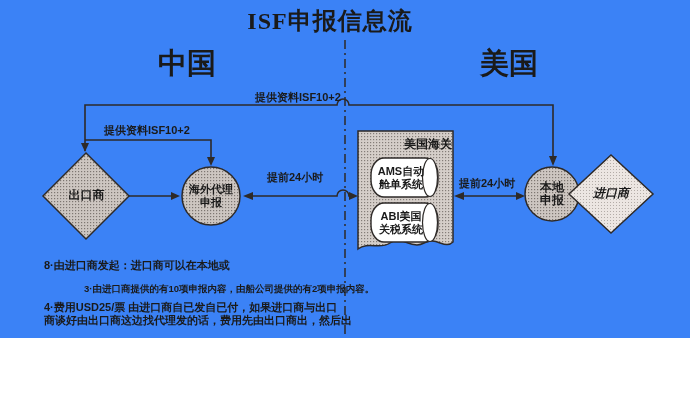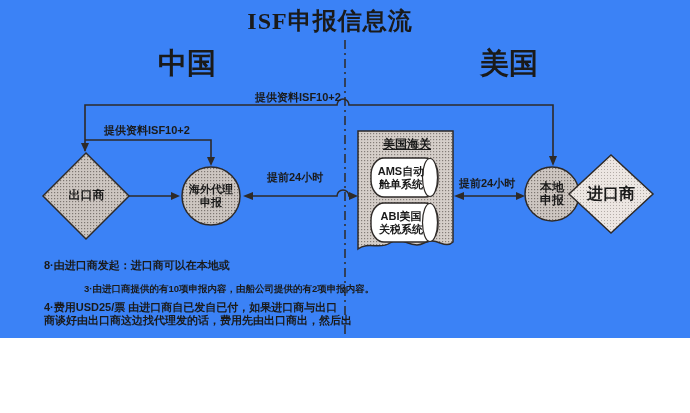--- a/index.html
+++ b/index.html
@@ -25,25 +25,25 @@
   .region-china{left:158px;}
   .region-usa{left:461px;margin-left:19px;}
   .edge-label{font-size:11px;font-weight:bold;}
   .lbl-isf-top{left:255px;top:90px;}
   .lbl-isf-mid{left:104px;top:123px;}
   .lbl-24h-left{left:267px;top:170px;}
   .lbl-24h-right{left:459px;top:176px;}
   .node-label{font-weight:bold;text-align:center;line-height:13px;font-size:11px;}
   .lbl-exporter{left:44px;top:189px;width:85px;font-size:12px;}
   .lbl-agent{left:170px;top:183px;width:82px;}
-  .lbl-customs{left:360px;top:138px;width:94px;font-size:12px;text-decoration:underline;}
+  .lbl-customs{left:381px;top:138px;width:94px;font-size:12px;}
   .lbl-ams{left:368px;top:165px;width:66px;}
   .lbl-abi{left:368px;top:210px;width:66px;}
   .lbl-local{left:525px;top:181px;width:54px;font-size:12px;}
-  .lbl-importer{left:569px;top:187px;width:84px;font-size:16px;}
+  .lbl-importer{left:569px;top:187px;width:84px;font-size:12px;font-style:italic;}
   .note{font-weight:bold;font-size:11px;left:44px;}
   .note-small{font-size:9.5px;}
   .n1{top:245px;} .n2{top:258px;} .n3{top:270px;} .n4{top:283px;margin-left:40px;}
   .n5{top:300px;} .n6{top:313px;} .n7{top:326px;}
   .watermark{
     left:470px;top:356px;width:215px;text-align:center;
     font-size:30px;font-weight:bold;letter-spacing:0px;
     color:#ffffff;
     -webkit-text-stroke:2.2px #101010;
     text-shadow:2px 2px 0 #101010,-2px -2px 0 #101010,2px -2px 0 #101010,-2px 2px 0 #101010,

